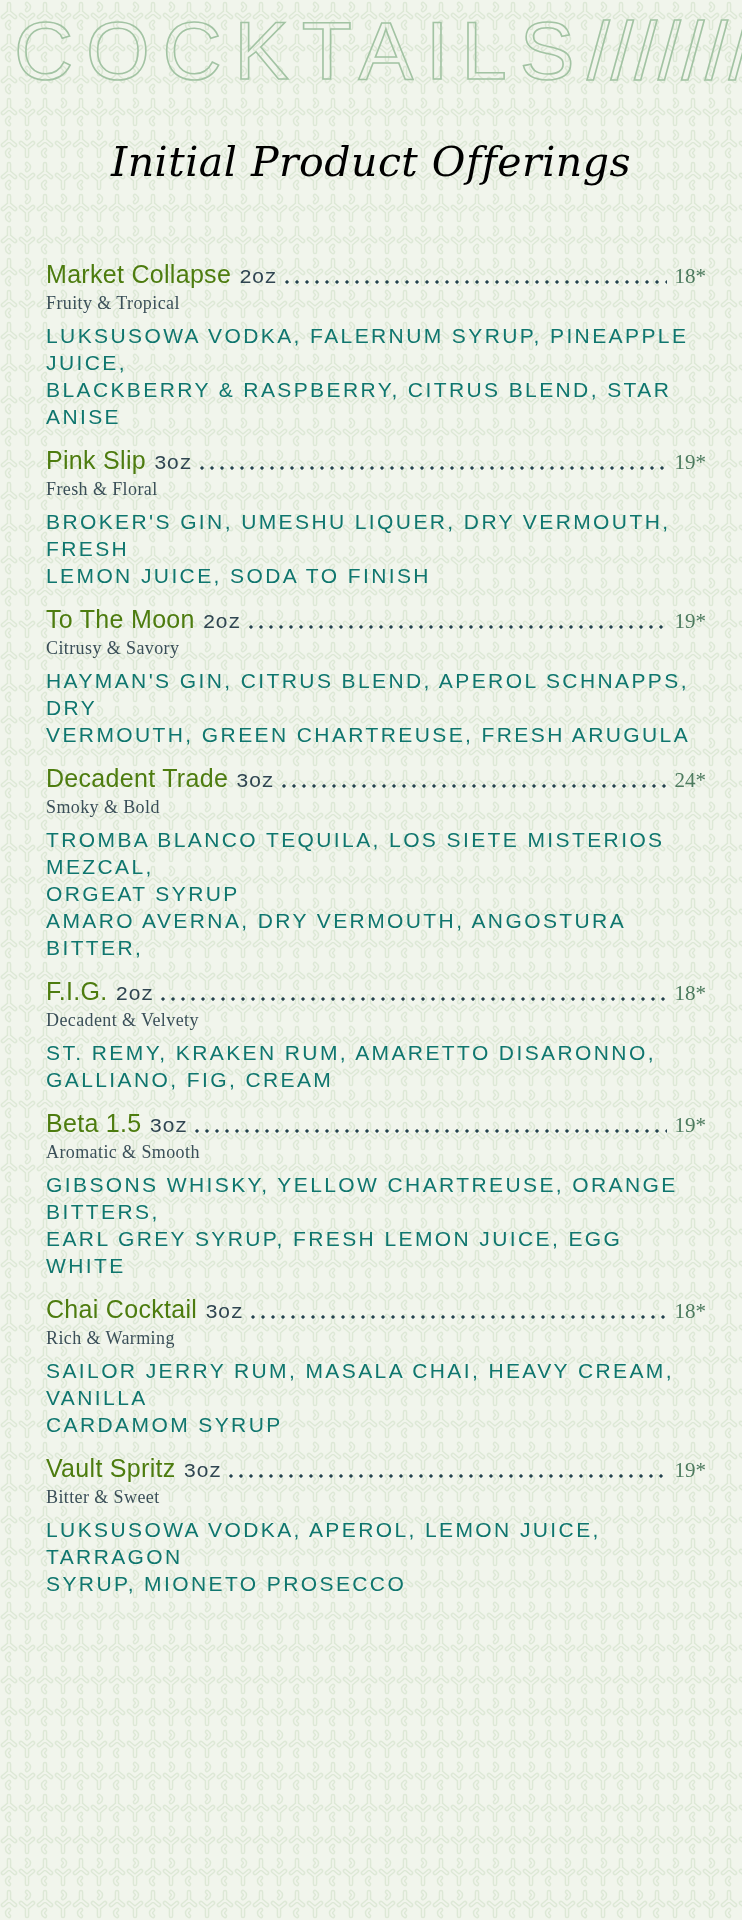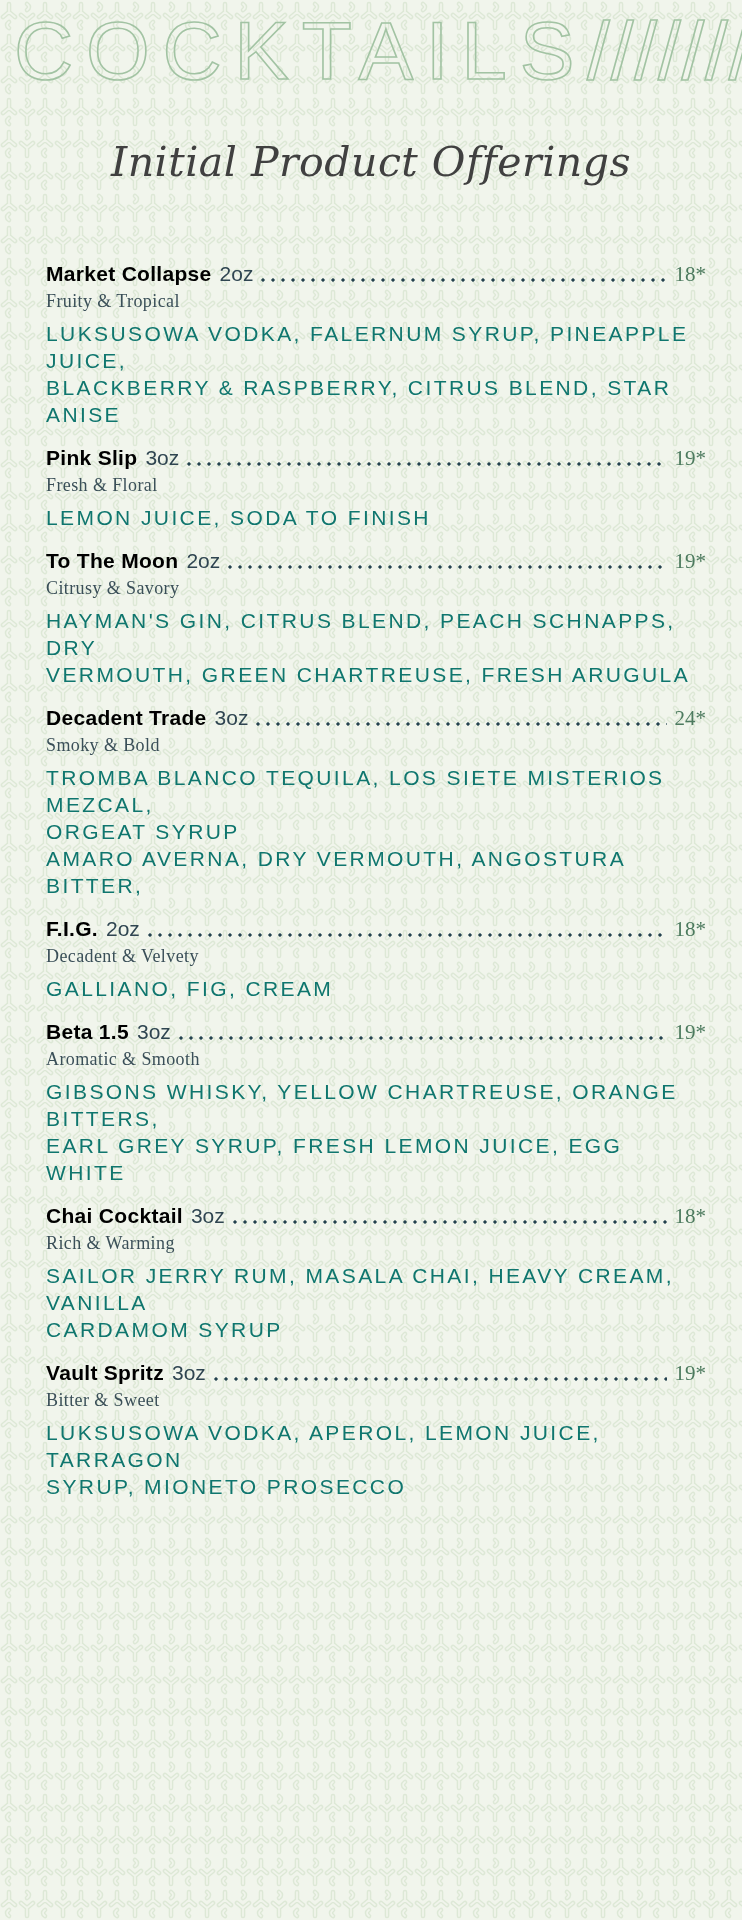--- a/index.html
+++ b/index.html
@@ -23,34 +23,34 @@
   }
   .header .slashes{letter-spacing:0.01em;font-style:normal;}
 
   
   .subtitle{
     margin-top:46px;
     text-align:center;
     font-family:"DejaVu Serif","Liberation Serif",serif;
     font-style:italic;
     font-size:41px;line-height:1.2;
-    color:#404040;
+    color:#000000;
     letter-spacing:0.5px;
   }
 
   
   .menu{margin:74px 36px 0 46px;}
   .item{margin-bottom:17px;}
   .row{display:flex;align-items:baseline;}
   .name{
-    font-weight:bold;font-size:21px;line-height:26px;
-    color:#000000;letter-spacing:0.3px;white-space:nowrap;
+    font-weight:normal;font-size:25px;line-height:26px;
+    color:#4d7c0f;letter-spacing:0.3px;white-space:nowrap;
   }
   .size{
-    font-family:Liberation Sans, sans-serif;
+    font-family:Liberation Mono, monospace;
     font-size:21px;color:#2f4551;margin-left:8px;white-space:nowrap;
   }
   .dots{
     flex:1 1 auto;height:4px;
     margin:0 8px;align-self:flex-end;margin-bottom:5px;
     background-image:radial-gradient(circle at 2px 2px,#24424f 1.5px,transparent 1.7px);
     background-size:10px 4px;background-repeat:repeat-x;
   }
   .price{
     font-family:"Liberation Serif",serif;
@@ -116,34 +116,35 @@
 
   <div class="item">
     <div class="row">
       <span class="name">Pink Slip</span>
       <span class="size">3oz</span>
       <span class="dots"></span>
       <span class="price">19*</span>
     </div>
     <div class="desc">Fresh &amp; Floral</div>
     <div class="ing">
+          <div>BROKER'S GIN, UMESHU LIQUER, DRY VERMOUTH, FRESH</div>
           <div>LEMON JUICE, SODA TO FINISH</div>
         </div>
   </div>
 
   <div class="item">
     <div class="row">
       <span class="name">To The Moon</span>
       <span class="size">2oz</span>
       <span class="dots"></span>
       <span class="price">19*</span>
     </div>
     <div class="desc">Citrusy &amp; Savory</div>
     <div class="ing">
-          <div>HAYMAN'S GIN, CITRUS BLEND, PEACH SCHNAPPS, DRY</div>
+          <div>HAYMAN'S GIN, CITRUS BLEND, APEROL SCHNAPPS, DRY</div>
           <div>VERMOUTH, GREEN CHARTREUSE, FRESH ARUGULA</div>
         </div>
   </div>
 
   <div class="item">
     <div class="row">
       <span class="name">Decadent Trade</span>
       <span class="size">3oz</span>
       <span class="dots"></span>
       <span class="price">24*</span>
@@ -158,20 +159,21 @@
 
   <div class="item">
     <div class="row">
       <span class="name">F.I.G.</span>
       <span class="size">2oz</span>
       <span class="dots"></span>
       <span class="price">18*</span>
     </div>
     <div class="desc">Decadent &amp; Velvety</div>
     <div class="ing">
+          <div>ST. REMY, KRAKEN RUM, AMARETTO DISARONNO,</div>
           <div>GALLIANO, FIG, CREAM</div>
         </div>
   </div>
 
   <div class="item">
     <div class="row">
       <span class="name">Beta 1.5</span>
       <span class="size">3oz</span>
       <span class="dots"></span>
       <span class="price">19*</span>

